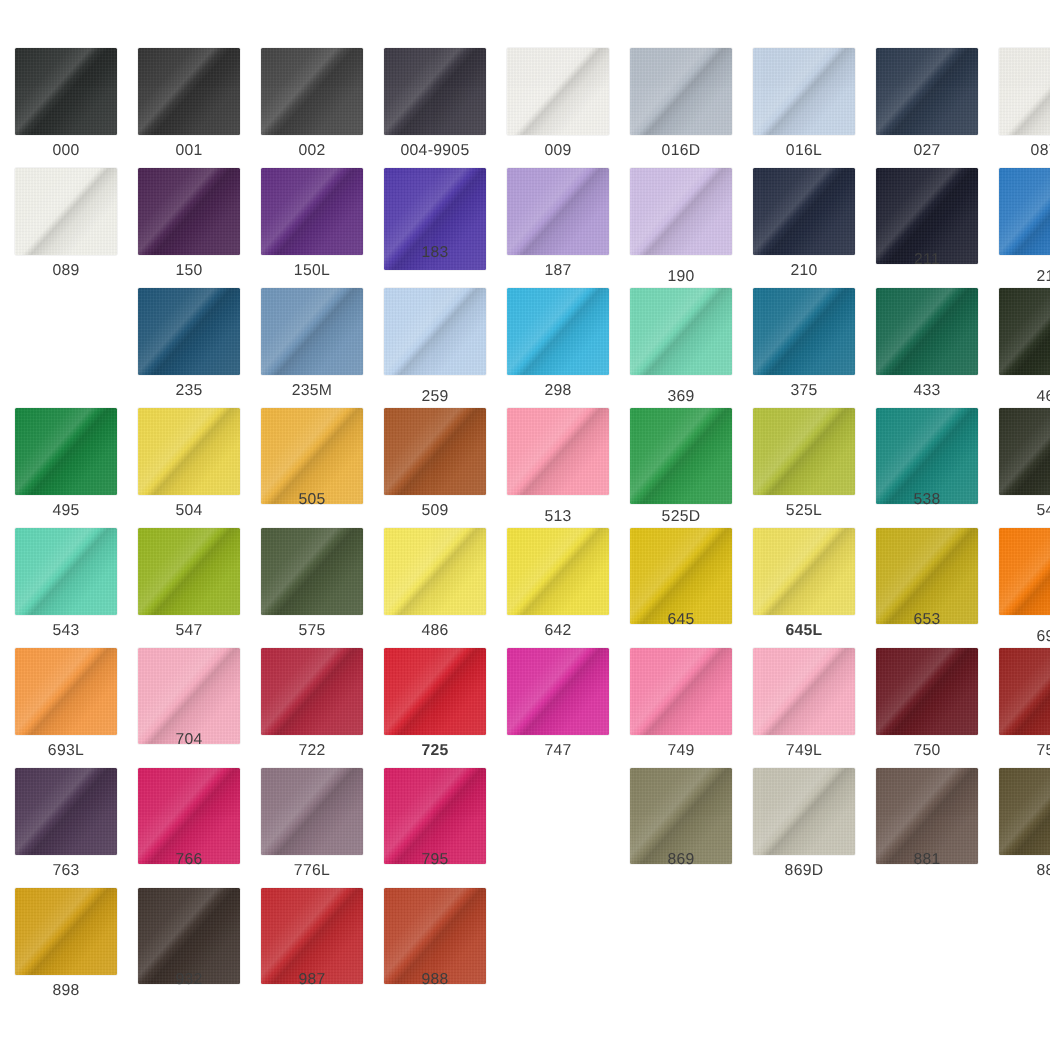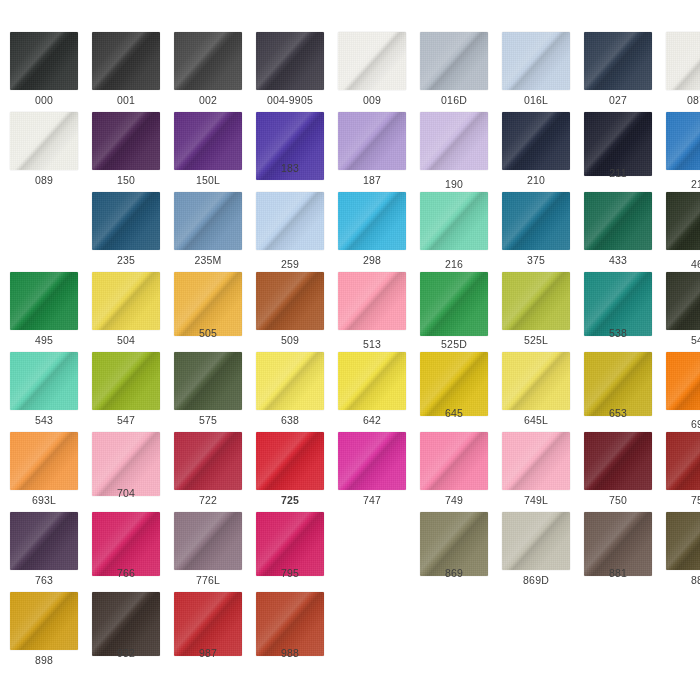--- a/index.html
+++ b/index.html
@@ -256,21 +256,21 @@
           <div class="fold"></div>
           <div class="grain"></div>
         </div>
         <div class="swatch-label pos-normal">298</div>
       </div>
       <div class="swatch-cell" style="left: 412px;">
         <div class="swatch-chip" style="background: rgb(114, 215, 180);">
           <div class="fold"></div>
           <div class="grain"></div>
         </div>
-        <div class="swatch-label pos-low">216</div>
+        <div class="swatch-label pos-low">369</div>
       </div>
       <div class="swatch-cell" style="left: 494px;">
         <div class="swatch-chip" style="background: rgb(26, 114, 145);">
           <div class="fold"></div>
           <div class="grain"></div>
         </div>
         <div class="swatch-label pos-normal">375</div>
       </div>
       <div class="swatch-cell" style="left: 576px;">
         <div class="swatch-chip" style="background: rgb(22, 104, 77);">
@@ -372,37 +372,37 @@
           <div class="fold"></div>
           <div class="grain"></div>
         </div>
         <div class="swatch-label pos-normal">575</div>
       </div>
       <div class="swatch-cell" style="left: 248px;">
         <div class="swatch-chip" style="background: rgb(246, 232, 90);">
           <div class="fold"></div>
           <div class="grain"></div>
         </div>
-        <div class="swatch-label pos-normal">638</div>
+        <div class="swatch-label pos-normal">486</div>
       </div>
       <div class="swatch-cell" style="left: 330px;">
         <div class="swatch-chip" style="background: rgb(243, 226, 63);">
           <div class="fold"></div>
           <div class="grain"></div>
         </div>
         <div class="swatch-label pos-normal">642</div>
       </div>
       <div class="swatch-cell" style="left: 412px;">
         <div class="swatch-chip chip-tall" style="background: rgb(224, 194, 21);">
           <div class="fold"></div>
           <div class="grain"></div>
         </div>
         <div class="swatch-label pos-high">645</div>
       </div>
-      <div class="swatch-cell" style="left: 494px;">
+      <div class="swatch-cell" style="left: 494px; font-weight: bold;">
         <div class="swatch-chip" style="background: rgb(239, 224, 92);">
           <div class="fold"></div>
           <div class="grain"></div>
         </div>
         <div class="swatch-label pos-normal">645L</div>
       </div>
       <div class="swatch-cell" style="left: 576px;">
         <div class="swatch-chip chip-tall" style="background: rgb(200, 176, 27);">
           <div class="fold"></div>
           <div class="grain"></div>

